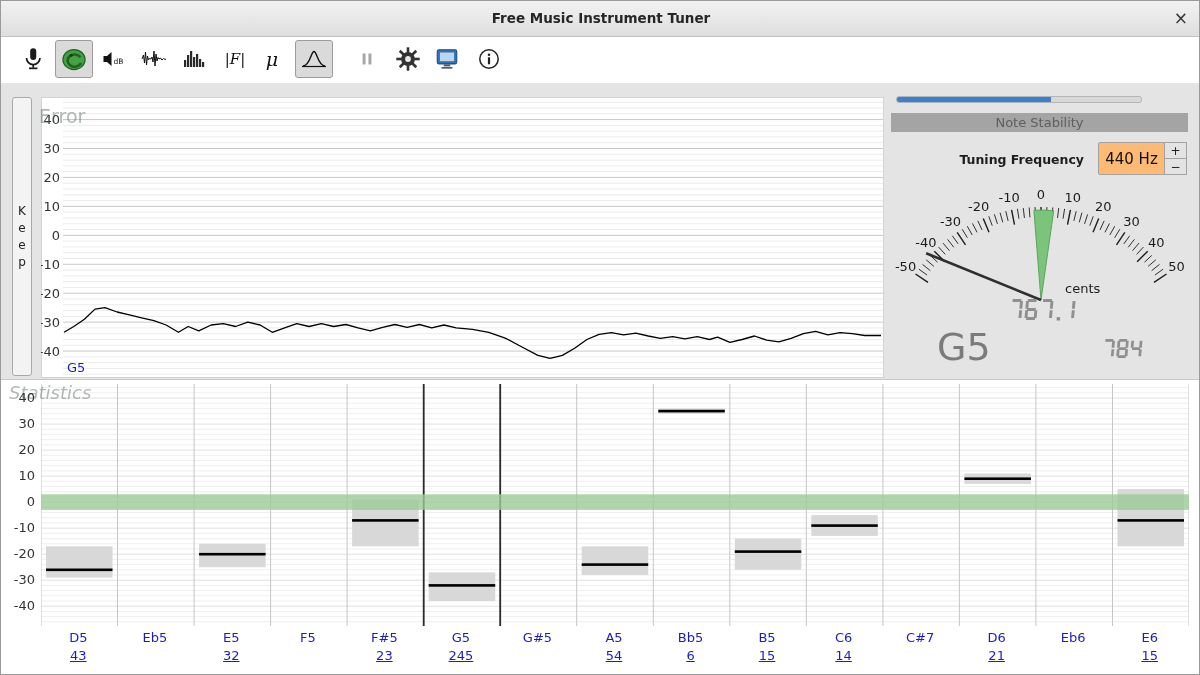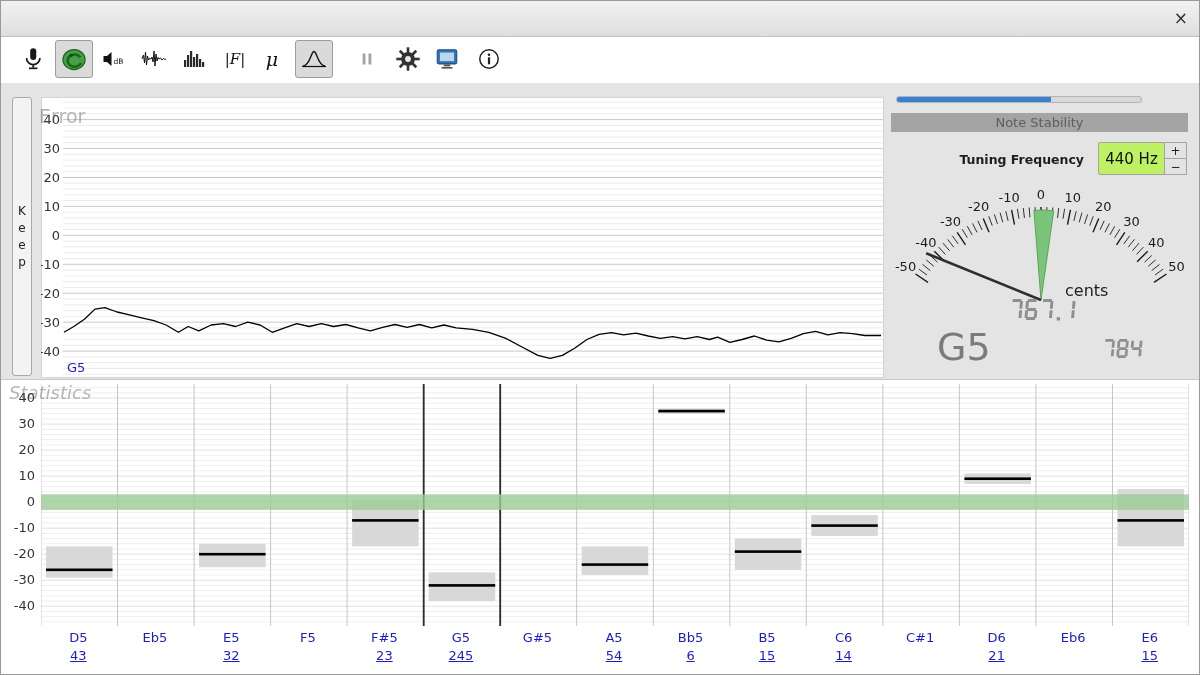--- a/index.html
+++ b/index.html
@@ -17,40 +17,41 @@
   .abs{position:absolute;}
   .wm{position:absolute;color:rgba(85,95,95,0.45);pointer-events:none;}
   .wm-error{left:38px;top:93px;font-size:19px;margin-top:11px;}
   .wm-stats{left:8px;top:381px;font-size:18px;font-style:italic;}
   .keep{position:absolute;left:11px;top:96px;width:20px;height:279px;background:#f3f3f3;border:1px solid #a9a9a9;border-radius:3px;display:flex;flex-direction:column;align-items:center;justify-content:center;gap:3px;font-size:12px;color:#222;}
   .note-label-error{position:absolute;left:66px;top:359px;font-size:13px;color:#1d1dc2;}
   .progress{position:absolute;left:895px;top:95px;width:246px;height:7px;background:#d8d8d8;border:1px solid #b5b5b5;border-radius:3px;overflow:hidden;}
   .progress .chunk{height:100%;background:#3a80d2;}
   .stability{position:absolute;left:890px;top:112px;width:297px;height:19px;background:#a4a4a4;display:flex;align-items:center;justify-content:center;font-size:13px;color:#5e5e5e;text-align:right;}
   .tf-label{position:absolute;left:938px;top:151px;width:145px;text-align:right;font-size:12.5px;font-weight:bold;color:#1d1d1d;}
-  .spinbox{position:absolute;left:1097px;top:141px;width:67px;height:33px;background:#bef264;border:1px solid #a3a3a3;border-radius:2px;display:flex;align-items:center;justify-content:center;font-size:15px;color:#111;}
+  .spinbox{position:absolute;left:1097px;top:141px;width:67px;height:33px;background:#fdba74;border:1px solid #a3a3a3;border-radius:2px;display:flex;align-items:center;justify-content:center;font-size:15px;color:#111;}
   .spinbtns{position:absolute;left:1163px;top:141px;width:23px;height:33px;}
   .spinbtn{width:23px;height:17px;background:#e3e3e3;border:1px solid #a3a3a3;font-size:12px;display:flex;align-items:center;justify-content:center;color:#222;line-height:1;}
   .spinbtn+.spinbtn{margin-top:-1px;}
-  .cents{position:absolute;left:1064px;top:280px;font-size:16px;color:#1d1d1d;}
+  .cents{position:absolute;left:1064px;top:280px;font-size:13px;color:#1d1d1d;}
   .lcd{position:absolute;}
   #lcdFreq{left:1008px;top:298px;}
   #lcdTarget{left:1101px;top:338px;}
   .bignote{position:absolute;left:936px;top:325px;font-size:38px;color:#7b7b7b;line-height:42px;}
   .ytick{position:absolute;width:30px;text-align:right;font-size:13px;color:#333;pointer-events:none;}
   #statsLabels{position:absolute;left:39px;top:630px;width:1148px;height:40px;display:flex;}
   .ncell{flex:1;text-align:center;color:#1d1dc2;font-size:13px;line-height:14px;}
   .ncell .cnt{margin-top:4px;text-decoration:underline;}
   svg{display:block;}
 </style>
 </head>
 <body>
 
 <div id="app">
   <div class="titlebar">
+    <span class="title">Free Music Instrument Tuner</span>
     <span class="close">×</span>
   </div>
 
   <div class="toolbar" id="toolbar">
       <div class="tbtn" style="left: 13px;">
         <span class="ticon">
           <svg viewBox="0 0 24 24" width="26" height="26">
             <rect x="9.4" y="2" width="5.6" height="11" rx="2.8" fill="#1a1a1a"></rect>
             <path d="M6 11 a6.2 6.2 0 0 0 12.4 0" fill="none" stroke="#1a1a1a" stroke-width="1.6"></path>
             <line x1="12.2" y1="17.2" x2="12.2" y2="20" stroke="#1a1a1a" stroke-width="1.6"></line>
@@ -506,21 +507,21 @@
       </div>
       <div class="ncell">
         <div>B5</div>
         <div class="cnt">15</div>
       </div>
       <div class="ncell">
         <div>C6</div>
         <div class="cnt">14</div>
       </div>
       <div class="ncell">
-        <div>C#1</div>
+        <div>C#7</div>
         <div class="cnt"></div>
       </div>
       <div class="ncell">
         <div>D6</div>
         <div class="cnt">21</div>
       </div>
       <div class="ncell">
         <div>Eb6</div>
         <div class="cnt"></div>
       </div>

